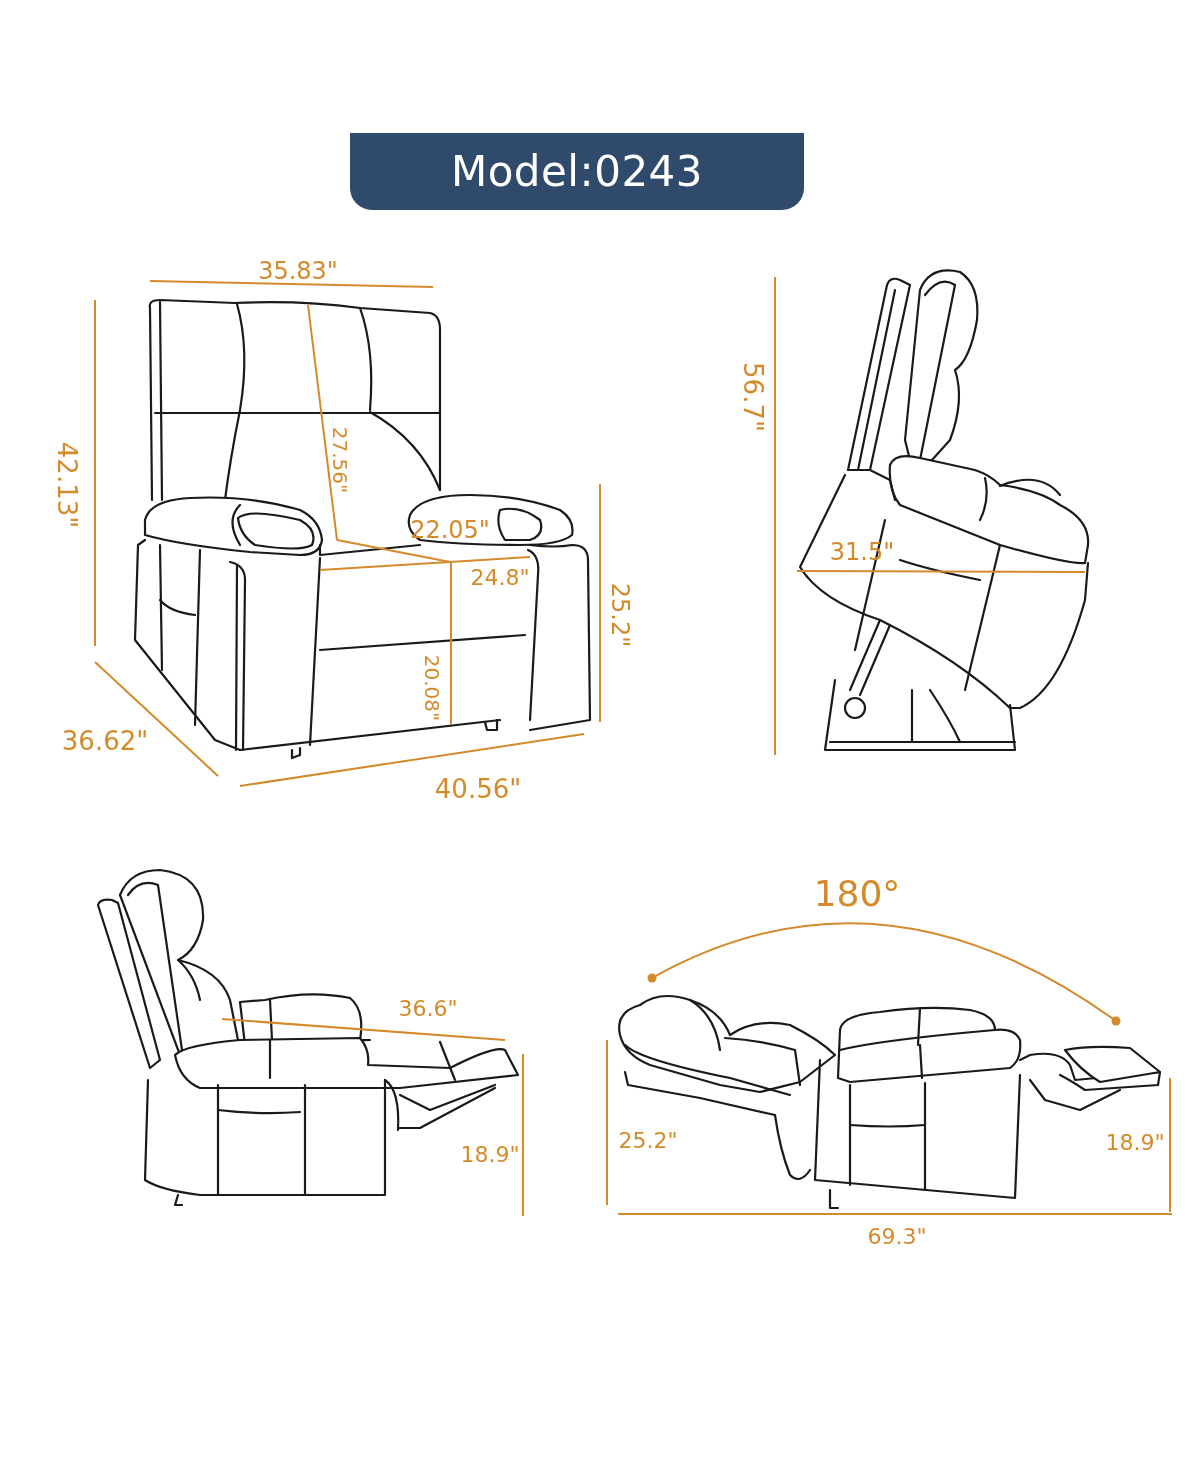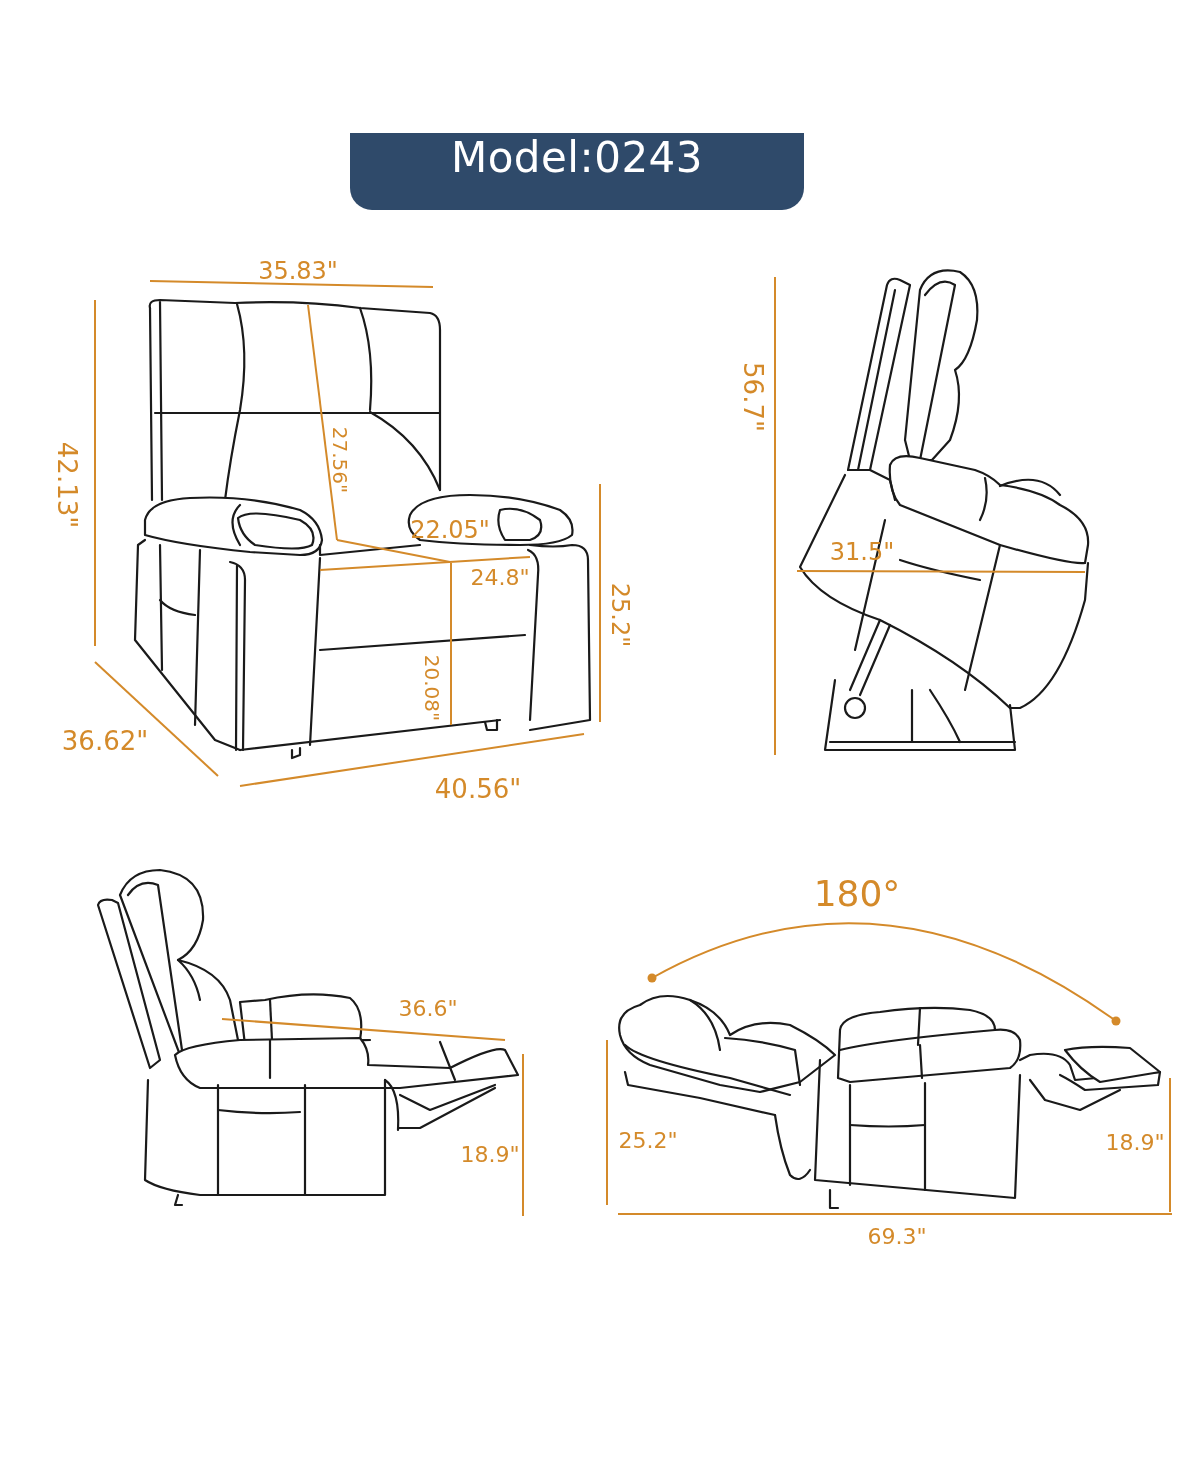--- a/index.html
+++ b/index.html
@@ -1,17 +1,17 @@
 <!DOCTYPE html>
 <html><head>
 <meta charset="utf-8">
 <style>
   html, body { margin:0; padding:0; background:#ffffff; }
   body { width:1200px; height:1466px; position:relative; overflow:hidden; font-family:"DejaVu Sans", sans-serif; }
-  .badge { position:absolute; left:350px; top:133px; width:454px; height:77px; background:#2f4a6a; border-radius:0 0 22px 22px; display:flex; justify-content:center; }
+  .badge { position:absolute; left:350px; top:133px; width:454px; height:77px; background:#2f4a6a; border-radius:0 0 22px 22px; display:flex; align-items:center; justify-content:center; }
   .badge span { color:#ffffff; font-size:42px; font-family:"DejaVu Sans", sans-serif; letter-spacing:0.5px; }
   svg.art { position:absolute; left:0; top:0; }
   .dim { font-family:"DejaVu Sans", sans-serif; fill:#d48a2a; }
   .ln { stroke:#d48a2a; stroke-width:2; fill:none; }
   .ch { stroke:#1a1a1a; stroke-width:2.2; fill:none; stroke-linejoin:round; stroke-linecap:round; }
   .chf { stroke:#1a1a1a; stroke-width:2.2; fill:#ffffff; stroke-linejoin:round; }
 </style>
 </head>
 <body>
 

